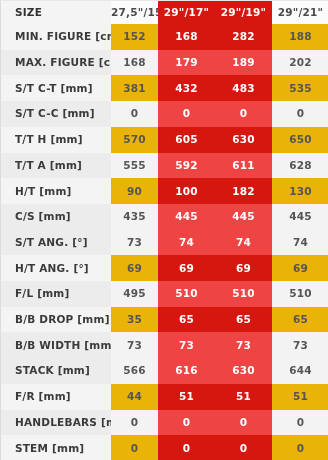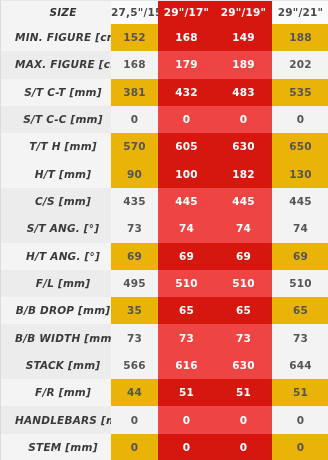--- a/index.html
+++ b/index.html
@@ -42,28 +42,27 @@
     font-weight: bold;
     letter-spacing: 0.2px;
     border: 0;
     vertical-align: middle;
     white-space: nowrap;
     overflow: hidden;
   }
 
   
   .cell-label {
-    text-align: center;
+    text-align: left;
     padding-left: 14px !important;
     color: #3a3a3a;
     background: #f4f4f4;
     border-right: 1px solid #e2e2e2;
     border-bottom: 1px solid #e6e6e6;
     font-size: 10px;
-    font-style: italic;
   }
   tr.row-alt .cell-label {
     background: #ececec;
   }
 
   
   .cell-value {
     text-align: center;
     color: #555555;
     background: #eab308;
@@ -140,21 +139,21 @@
         <th class="cell-hl">29"/17"</th>
         <th class="cell-hl hl-last">29"/19"</th>
         <th class="cell-value">29"/21"</th>
       </tr>
     </thead>
     <tbody id="table-body">
         <tr>
           <td class="cell-label">MIN. FIGURE [cm]</td>
           <td class="cell-value">152</td>
           <td class="cell-hl">168</td>
-          <td class="cell-hl hl-last">149</td>
+          <td class="cell-hl hl-last">282</td>
           <td class="cell-value">188</td>
         </tr>
         <tr class="row-alt">
           <td class="cell-label">MAX. FIGURE [cm]</td>
           <td class="cell-value">168</td>
           <td class="cell-hl">179</td>
           <td class="cell-hl hl-last">189</td>
           <td class="cell-value">202</td>
         </tr>
         <tr>
@@ -171,20 +170,27 @@
           <td class="cell-hl hl-last">0</td>
           <td class="cell-value">0</td>
         </tr>
         <tr>
           <td class="cell-label">T/T H [mm]</td>
           <td class="cell-value">570</td>
           <td class="cell-hl">605</td>
           <td class="cell-hl hl-last">630</td>
           <td class="cell-value">650</td>
         </tr>
+        <tr class="row-alt">
+          <td class="cell-label">T/T A [mm]</td>
+          <td class="cell-value">555</td>
+          <td class="cell-hl">592</td>
+          <td class="cell-hl hl-last">611</td>
+          <td class="cell-value">628</td>
+        </tr>
         <tr>
           <td class="cell-label">H/T [mm]</td>
           <td class="cell-value">90</td>
           <td class="cell-hl">100</td>
           <td class="cell-hl hl-last">182</td>
           <td class="cell-value">130</td>
         </tr>
         <tr class="row-alt">
           <td class="cell-label">C/S [mm]</td>
           <td class="cell-value">435</td>

